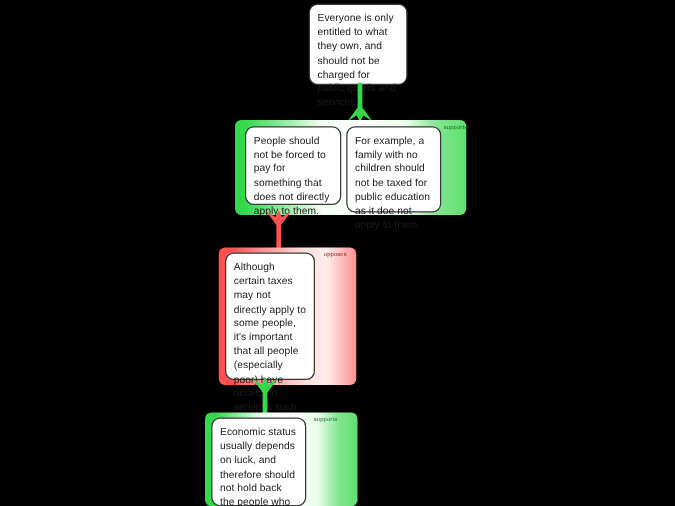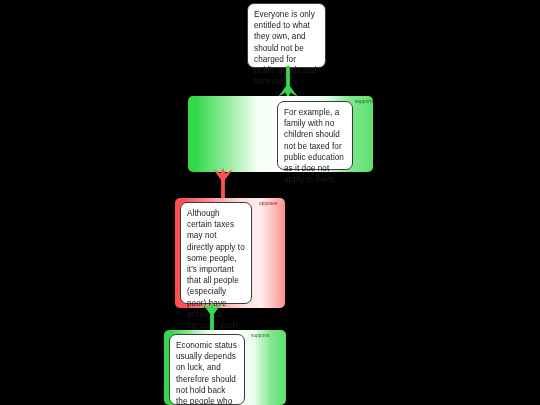--- a/index.html
+++ b/index.html
@@ -130,20 +130,21 @@
   <div class="card card-root">Everyone is only entitled to what they own, and should not be charged for public goods and services</div>
 
   <div class="connector conn-root">
     <svg width="22" height="32" viewBox="0 0 22 32" aria-hidden="true">
       <path d="M9.1 0 L12.9 0 L12.9 20 L21 31 L13.6 26.4 L11 32 L8.4 26.4 L1 31 L9.1 20 Z" fill="#34d94b"></path>
     </svg>
   </div>
 
   <div class="panel panel-support panel-row2"></div>
   <div class="badge badge-support badge-r2">supports</div>
+  <div class="card card-r2a">People should not be forced to pay for something that does not directly apply to them.</div>
   <div class="card card-r2b">For example, a family with no children should not be taxed for public education as it doe not apply to them.</div>
 
   <div class="connector conn-row3">
     <svg width="22" height="32" viewBox="0 0 22 32" aria-hidden="true">
       <path d="M11 0 L13.6 5.6 L21 1 L12.9 12 L12.9 32 L9.1 32 L9.1 12 L1 1 L8.4 5.6 Z" fill="#ff5151"></path>
     </svg>
   </div>
 
   <div class="panel panel-oppose panel-row3"></div>
   <div class="badge badge-oppose badge-r3">opposes</div>

